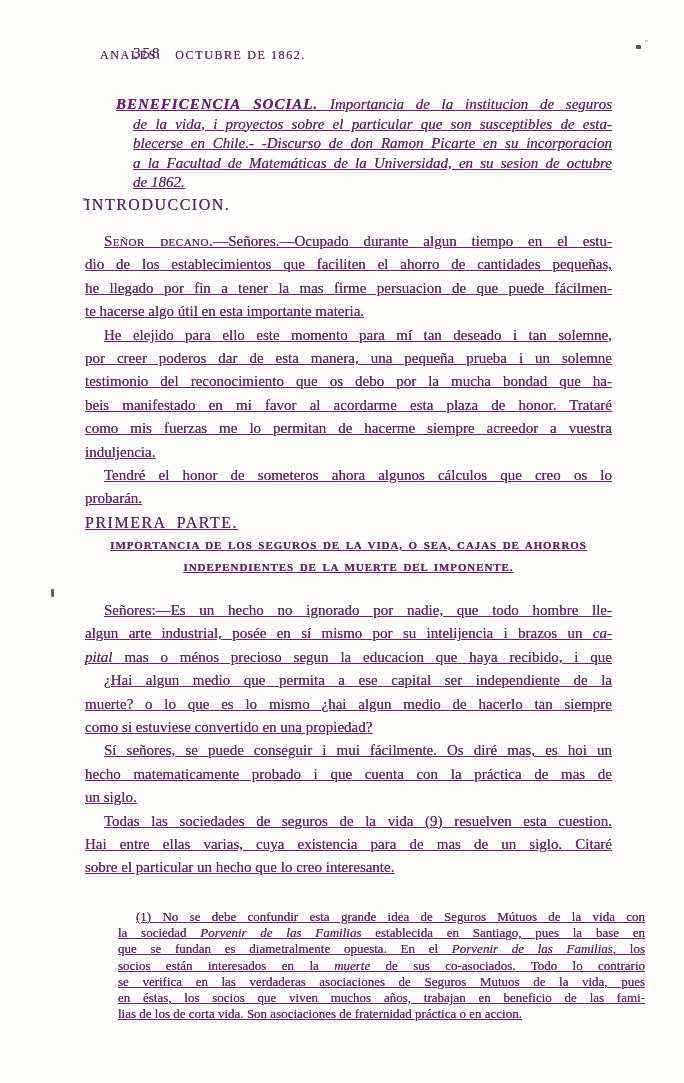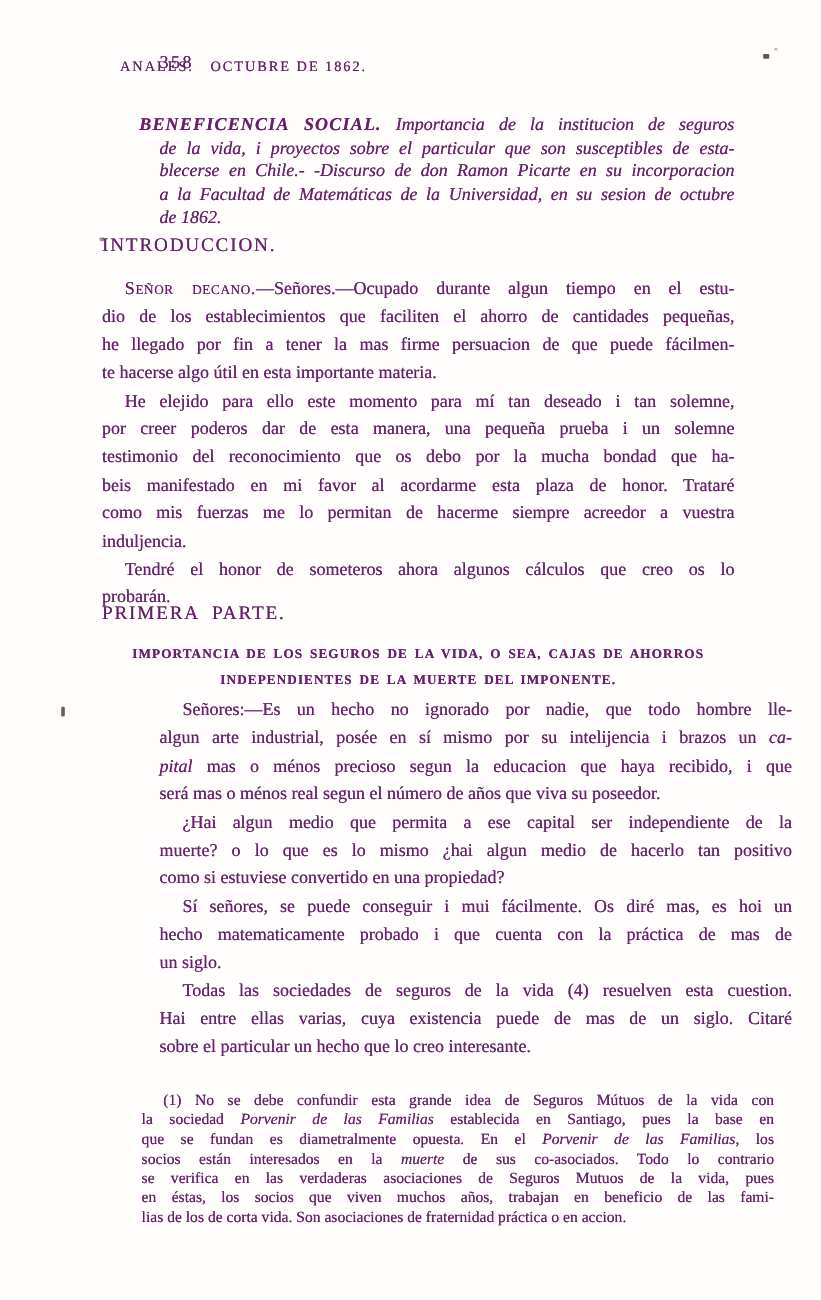--- a/index.html
+++ b/index.html
@@ -29,35 +29,35 @@
   }
 
   .title-block {
     position: absolute; left: 116px; top: 95px; width: 496px;
     font-style: italic; font-size: 15px; line-height: 19.6px;
   }
   .title-block b { letter-spacing: 1px; }
   .title-block .line { padding-left: 17px; }
   .title-block .line:first-child { padding-left: 0; }
 
-  .line { display: block; text-align: justify; text-align-last: justify; }
+  .line { display: block; text-align: justify; text-align-last: justify; text-decoration: underline; }
   .line.last { text-align-last: left; }
 
   .h-intro, .h-parte {
     position: absolute; left: 85px; width: 527px;
     text-align: left; font-size: 16px;
     letter-spacing: 1.5px; white-space: pre;
   }
   .h-intro { top: 196px; }
-  .h-parte { top: 503px; }
+  .h-parte { top: 514px; text-decoration: underline; }
 
   .body-block { position: absolute; left: 85px; width: 527px;
     font-size: 15px; line-height: 23.4px; }
   .body-1 { top: 230px; }
-  .body-2 { top: 581px; margin-left: 48px; }
+  .body-2 { top: 599px; }
   .para > .line:first-child { padding-left: 19px; }
   .sc { font-variant: small-caps; letter-spacing: 0.5px; }
 
   .subheading {
     position: absolute; left: 85px; top: 534px; width: 527px;
     display: flex; flex-direction: column; align-items: center;
     font-size: 11px; font-weight: bold; line-height: 22px;
     letter-spacing: 0.9px; word-spacing: 2px;
   }
   .subheading .line {
@@ -121,35 +121,34 @@
   <div class="subheading">
       <span class="line">IMPORTANCIA DE LOS SEGUROS DE LA VIDA, O SEA, CAJAS DE AHORROS</span>
       <span class="line last">INDEPENDIENTES DE LA MUERTE DEL IMPONENTE.</span>
     </div>
 
   <div class="body-block body-2">
     <div class="para">
         <span class="line">Señores:—Es un hecho no ignorado por nadie, que todo hombre lle-</span>
         <span class="line">algun arte industrial, posée en sí mismo por su intelijencia i brazos un <i>ca-</i></span>
         <span class="line"><i>pital</i> mas o ménos precioso segun la educacion que haya recibido, i que</span>
-        <span class="line last">será mas o ménos real segun el número de años que viva su poseedor.</span>
       </div>
     <div class="para">
         <span class="line">¿Hai algun medio que permita a ese capital ser independiente de la</span>
-        <span class="line">muerte? o lo que es lo mismo ¿hai algun medio de hacerlo tan positivo</span>
+        <span class="line">muerte? o lo que es lo mismo ¿hai algun medio de hacerlo tan siempre</span>
         <span class="line last">como si estuviese convertido en una propiedad?</span>
       </div>
     <div class="para">
         <span class="line">Sí señores, se puede conseguir i mui fácilmente. Os diré mas, es hoi un</span>
         <span class="line">hecho matematicamente probado i que cuenta con la práctica de mas de</span>
         <span class="line last">un siglo.</span>
       </div>
     <div class="para">
-        <span class="line">Todas las sociedades de seguros de la vida (4) resuelven esta cuestion.</span>
-        <span class="line">Hai entre ellas varias, cuya existencia puede de mas de un siglo. Citaré</span>
+        <span class="line">Todas las sociedades de seguros de la vida (9) resuelven esta cuestion.</span>
+        <span class="line">Hai entre ellas varias, cuya existencia para de mas de un siglo. Citaré</span>
         <span class="line last">sobre el particular un hecho que lo creo interesante.</span>
       </div>
   </div>
 
   <div class="footnote">
       <span class="line">(1) No se debe confundir esta grande idea de Seguros Mútuos de la vida con</span>
       <span class="line">la sociedad <i>Porvenir de las Familias</i> establecida en Santiago, pues la base en</span>
       <span class="line">que se fundan es diametralmente opuesta. En el <i>Porvenir de las Familias</i>, los</span>
       <span class="line">socios están interesados en la <i>muerte</i> de sus co-asociados. Todo lo contrario</span>
       <span class="line">se verifica en las verdaderas asociaciones de Seguros Mutuos de la vida, pues</span>

